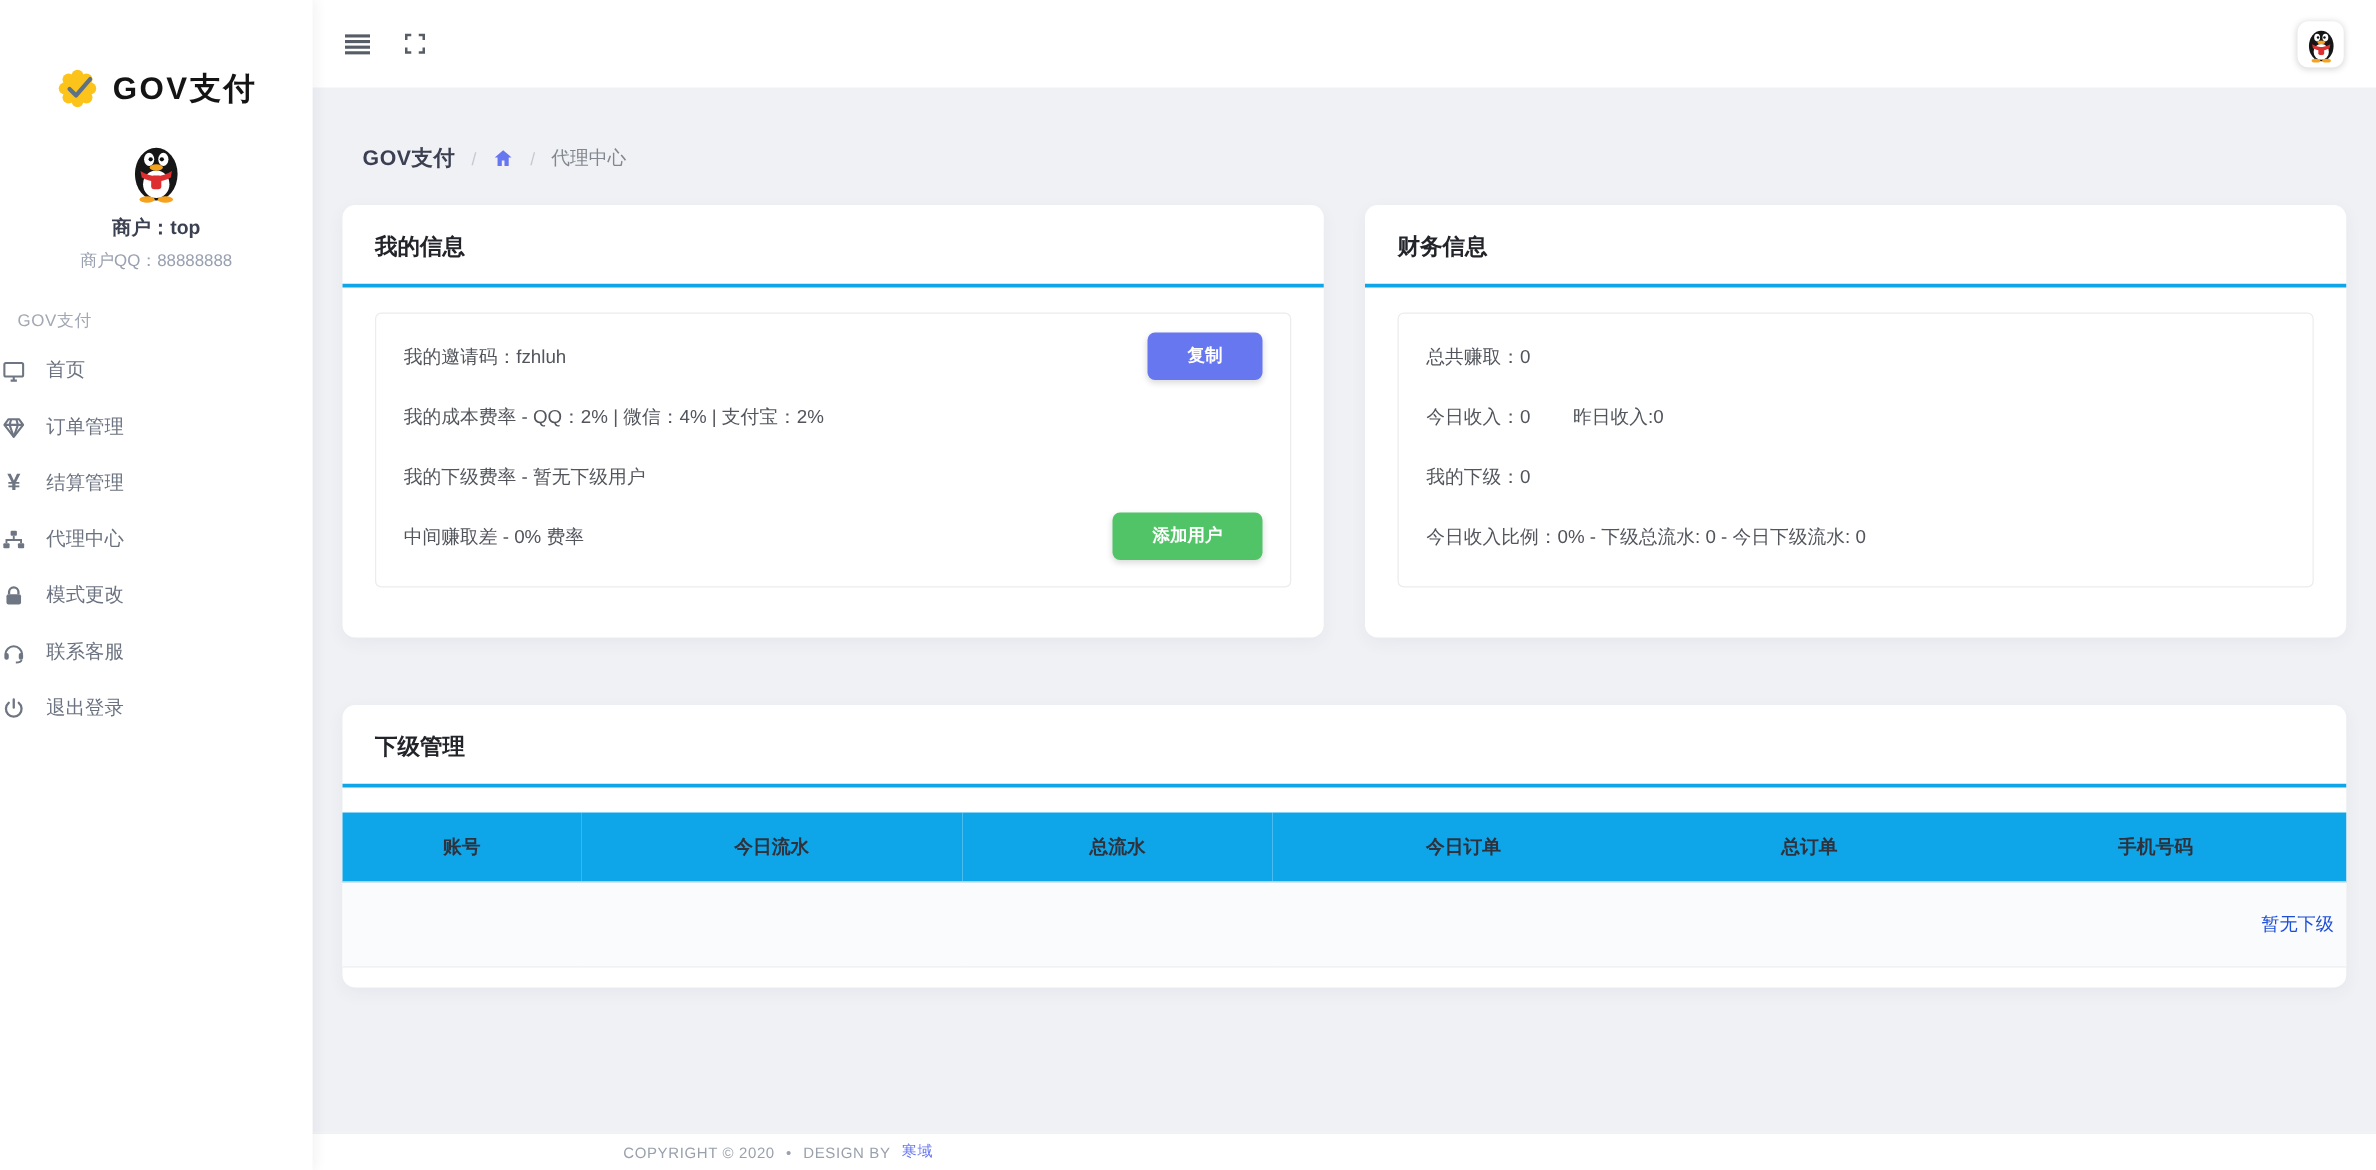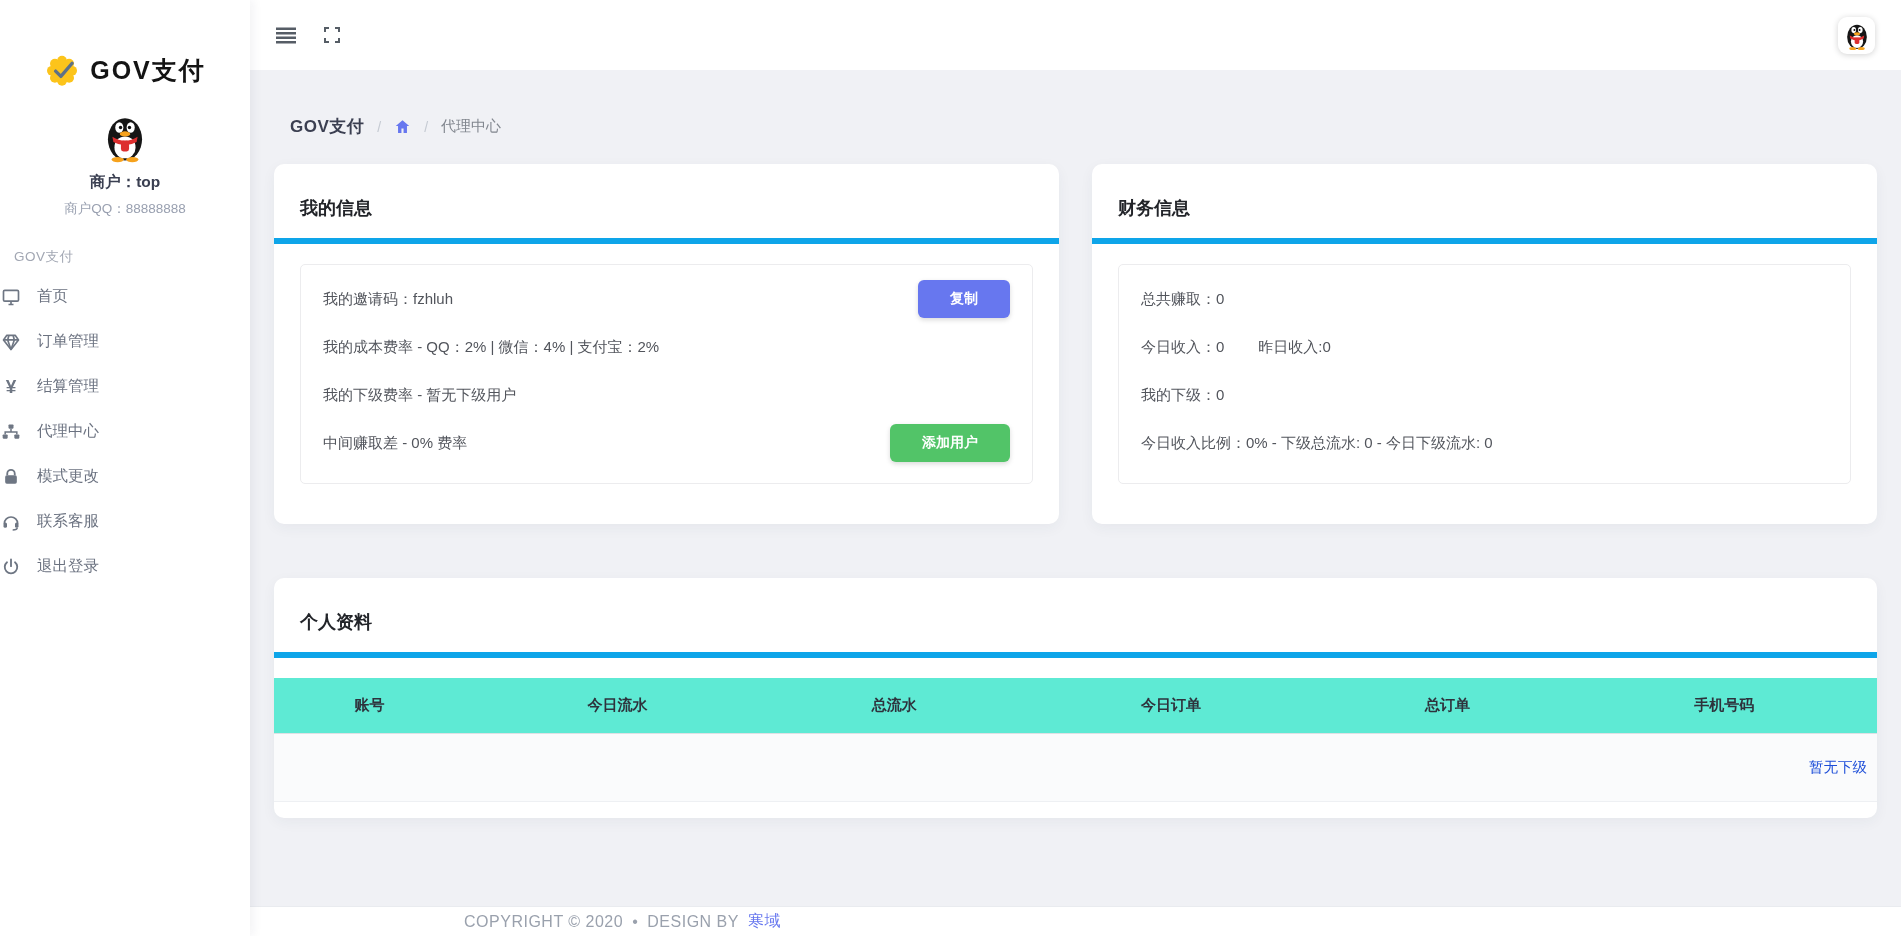--- a/index.html
+++ b/index.html
@@ -67,21 +67,21 @@
   .bc-home svg { width:100%; height:100%; }
   .bc-current { font-size:15px; color:#82878f; }
 
   
   .cards-row { display:flex; gap:33px; margin-top:26px; align-items:flex-start; }
   .card {
     background:#fff; border-radius:10px;
     box-shadow:0 4px 14px rgba(40,50,70,.05);
     flex:1; min-width:0;
   }
-  .card-header { padding:32px 26px 18px; border-bottom:6px solid #0ea5e9; }
+  .card-header { padding:21px 26px 18px; border-bottom:3px solid #0ea5e9; }
   .card-title { font-size:18px; font-weight:bold; color:#222429; }
   .card-body { padding:20px 26px 40px; }
   .info-box { border:1px solid #ececee; border-radius:5px; padding:10px 22px 16px; }
   .info-row {
     display:flex; align-items:center; justify-content:space-between;
     min-height:48px; font-size:15px; color:#52555c;
   }
   .info-row .gap-text { margin-left:34px; }
   .btn {
     border:none; border-radius:6px; color:#fff; font-weight:bold;
@@ -90,37 +90,37 @@
     font-family:inherit;
   }
   .btn-primary { background:#6777ef; }
   .btn-success { background:#52c468; }
 
   
   .card-subs { margin-top:54px; }
   .card-subs .card-body { padding:20px 0 16px; }
   .subs-table { width:100%; border-collapse:collapse; }
   .subs-table th {
-    background:#5eead4; padding:18px 10px; text-align:center;
+    background:#0ea5e9; padding:18px 10px; text-align:center;
     font-size:15px; font-weight:bold; color:#2e323c;
     border-bottom:1px solid #dee1e5;
   }
   .subs-table td {
     padding:24px 10px; text-align:right; font-size:14.5px; color:#1d4ed8;
     background:#fafbfc; border-bottom:1px solid #eef0f3;
   }
 
   
   .footer {
     height:30px; flex:0 0 30px; background:#fff; border-top:1px solid #e9ebef;
     display:flex; align-items:center;
   }
   .footer-inner {
     width:745px; display:flex; justify-content:center; align-items:center; gap:9px;
-    font-size:16px; letter-spacing:.5px; color:#9aa1ad;
+    font-size:12px; letter-spacing:.5px; color:#9aa1ad;
   }
   .footer-link { color:#6777ef; text-decoration:none; cursor:pointer; }
 </style>
 </head>
 <body>
 
 <aside class="sidebar">
   <div class="logo-row">
     <svg class="logo-badge" viewBox="0 0 48 48">
       <g fill="#fcc41b">
@@ -317,21 +317,21 @@
             <div class="info-row">
               <span>今日收入比例：0% - 下级总流水: 0 - 今日下级流水: 0</span>
             </div>
           </div>
         </div>
       </section>
     </div>
 
     <section class="card card-subs">
       <div class="card-header">
-        <span class="card-title">个人资料</span>
+        <span class="card-title">下级管理</span>
       </div>
       <div class="card-body">
         <table class="subs-table">
           <thead>
             <tr>
               <th>账号</th>
               <th>今日流水</th>
               <th>总流水</th>
               <th>今日订单</th>
               <th>总订单</th>

